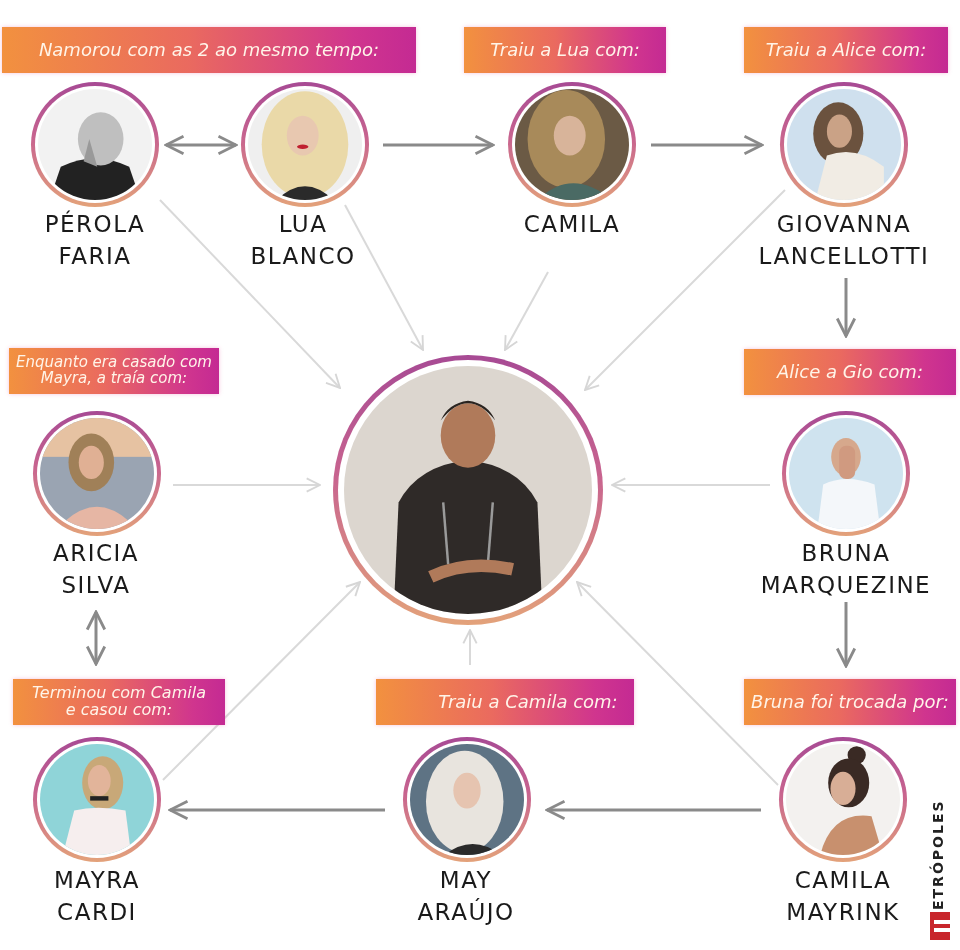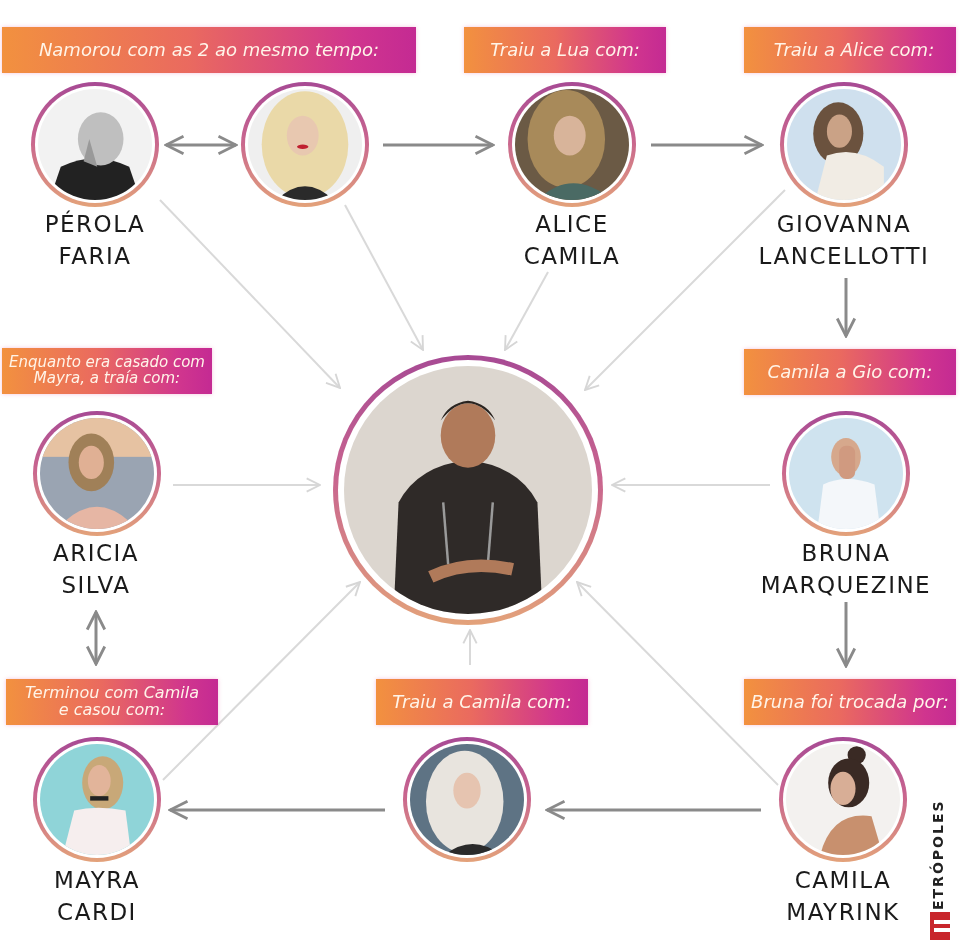--- a/index.html
+++ b/index.html
@@ -5,21 +5,21 @@
   html, body { margin:0; padding:0; background:#ffffff; }
   body { width:960px; height:950px; position:relative; overflow:hidden;
          font-family:"DejaVu Sans", "Liberation Sans", sans-serif; }
   #canvas { position:absolute; left:0; top:0; width:960px; height:724px; }
   #lines { position:absolute; left:0; top:0; width:960px; height:950px; }
 
   .tag { position:absolute; height:46px; display:flex; align-items:center; justify-content:center;
          color:#fff4e8; font-style:italic; font-size:18px; white-space:nowrap; text-align:center; line-height:1.05;
          background:linear-gradient(90deg,#f2913f 0%,#ea6a5f 45%,#d0358e 85%,#c42a93 100%);
          box-shadow:0 0 4px rgba(230,90,160,0.35); }
-  .tag.two { font-size:15px; }
+  .tag.two { font-size:15px;margin-left:7px; }
 
   .avatar { position:absolute; border-radius:50%; box-sizing:border-box;
             background:linear-gradient(180deg,#a74a94 0%,#c8648f 45%,#e3a27a 100%); padding:4px; }
   .avatar .inner { width:100%; height:100%; border-radius:50%; background:#fff; padding:3px; box-sizing:border-box; }
   .avatar .photo { width:100%; height:100%; border-radius:50%; overflow:hidden; position:relative; }
   .avatar .photo svg { width:100%; height:100%; display:block; }
 
   .name { position:absolute; width:240px; text-align:center; color:#1a1a1a; font-size:23px; letter-spacing:1.5px;
           line-height:32px; font-family:"DejaVu Sans", sans-serif; }
 
@@ -61,31 +61,31 @@
     <line x1="785" y1="190" x2="585" y2="390" stroke="#d9d9d9" stroke-width="2" marker-end="url(#hl)"></line>
     <line x1="173" y1="485" x2="320" y2="485" stroke="#d9d9d9" stroke-width="2" marker-end="url(#hl)"></line>
     <line x1="770" y1="485" x2="612" y2="485" stroke="#d9d9d9" stroke-width="2" marker-end="url(#hl)"></line>
     <line x1="163" y1="780" x2="360" y2="582" stroke="#d9d9d9" stroke-width="2" marker-end="url(#hl)"></line>
     <line x1="470" y1="665" x2="470" y2="630" stroke="#d9d9d9" stroke-width="2" marker-end="url(#hl)"></line>
     <line x1="778" y1="785" x2="577" y2="582" stroke="#d9d9d9" stroke-width="2" marker-end="url(#hl)"></line>
   </svg>
 
   <div class="tag" style="left:2px;top:27px;width:414px;">Namorou com as 2 ao mesmo tempo:</div>
   <div class="tag" style="left:464px;top:27px;width:202px;text-align:right;">Traiu a Lua com:</div>
-  <div class="tag" style="left:744px;top:27px;width:204px;padding-left:8px;">Traiu a Alice com:</div>
+  <div class="tag" style="left:744px;top:27px;width:204px;">Traiu a Alice com:</div>
   <div class="tag two" style="left:2px;top:348px;width:210px;flex-direction:column;">
     <span>Enquanto era casado com</span>
     <span>Mayra, a traía com:</span>
   </div>
-  <div class="tag" style="left:744px;top:349px;width:212px;">Camila a Gio com:</div>
+  <div class="tag" style="left:744px;top:349px;width:212px;">Alice a Gio com:</div>
   <div class="tag two" style="left:6px;top:679px;width:212px;flex-direction:column;font-size:16px;">
     <span>Terminou com Camila</span>
     <span>e casou com:</span>
   </div>
-  <div class="tag" style="left:376px;top:679px;width:212px;">Traiu a Camila com:</div>
+  <div class="tag" style="left:376px;top:679px;width:212px;padding-left:46px;">Traiu a Camila com:</div>
   <div class="tag" style="left:744px;top:679px;width:212px;">Bruna foi trocada por:</div>
 
   <div class="avatar" style="left:333px;top:355px;width:270px;height:270px;padding:5px;">
     <div class="inner" style="padding:6px;">
         <div class="photo">
       <svg viewBox="0 0 100 100" preserveAspectRatio="none">
         <rect width="100" height="100" fill="#dcd6cf"></rect>
         <path d="M20,100 L22,55 Q30,40 50,38 Q70,40 78,55 L80,100 Z" fill="#2f2a28"></path>
         <ellipse cx="50" cy="28" rx="11" ry="13" fill="#b07a5a"></ellipse>
         <path d="M39,22 Q50,8 61,22 Q58,15 50,14 Q42,15 39,22Z" fill="#2a2420"></path>
@@ -121,35 +121,38 @@
           <svg viewBox="0 0 100 100" preserveAspectRatio="none">
       <rect width="100" height="100" fill="#efefef"></rect>
             <ellipse cx="50" cy="50" rx="38" ry="48" fill="#ead9a8"></ellipse>
       <ellipse cx="48" cy="42" rx="14" ry="18" fill="#e8c8b0"></ellipse>
             <ellipse cx="48" cy="52" rx="5" ry="2" fill="#c02030"></ellipse>
       <path d="M25,100 Q50,75 75,100Z" fill="#2a2a2a"></path>
           </svg>
         </div>
       </div>
   </div>
+  <div class="name" style="left:183px;top:208px;">
+    <div>LUA</div>
+    <div>BLANCO</div>
+  </div>
 
   <div class="avatar" style="left:508px;top:82px;width:128px;height:125px;">
     <div class="inner">
         <div class="photo">
           <svg viewBox="0 0 100 100" preserveAspectRatio="none">
       <rect width="100" height="100" fill="#6b5a45"></rect>
             <ellipse cx="45" cy="45" rx="34" ry="44" fill="#a88a5a"></ellipse>
       <ellipse cx="48" cy="42" rx="14" ry="18" fill="#d8b49a"></ellipse>
             <path d="M20,100 Q50,70 85,100Z" fill="#4a6a64"></path>
           </svg>
         </div>
       </div>
   </div>
   <div class="name" style="left:452px;top:208px;">
-    <div>ALICE</div>
     <div>CAMILA</div>
   </div>
 
   <div class="avatar" style="left:780px;top:82px;width:128px;height:125px;">
     <div class="inner">
         <div class="photo">
           <svg viewBox="0 0 100 100" preserveAspectRatio="none">
       <rect width="100" height="100" fill="#cfe0ee"></rect>
             <ellipse cx="45" cy="40" rx="22" ry="28" fill="#6b523e"></ellipse>
       <ellipse cx="46" cy="38" rx="11" ry="15" fill="#caa286"></ellipse>
@@ -222,20 +225,22 @@
           <svg viewBox="0 0 100 100" preserveAspectRatio="none">
       <rect width="100" height="100" fill="#5e7384"></rect>
             <ellipse cx="48" cy="52" rx="34" ry="46" fill="#e8e4de"></ellipse>
       <ellipse cx="50" cy="42" rx="12" ry="16" fill="#e6c4b0"></ellipse>
             <path d="M30,100 Q55,80 80,100Z" fill="#2a2a2a"></path>
           </svg>
         </div>
       </div>
   </div>
   <div class="name" style="left:346px;top:864px;">
+    <div>MAY</div>
+    <div>ARAÚJO</div>
   </div>
 
   <div class="avatar" style="left:779px;top:737px;width:128px;height:125px;">
     <div class="inner">
         <div class="photo">
           <svg viewBox="0 0 100 100" preserveAspectRatio="none">
       <rect width="100" height="100" fill="#f3f1ef"></rect>
             <circle cx="62" cy="10" r="8" fill="#3a2a24"></circle>
       <ellipse cx="55" cy="35" rx="18" ry="22" fill="#3a2a24"></ellipse>
             <ellipse cx="50" cy="40" rx="11" ry="15" fill="#d8ae96"></ellipse>

